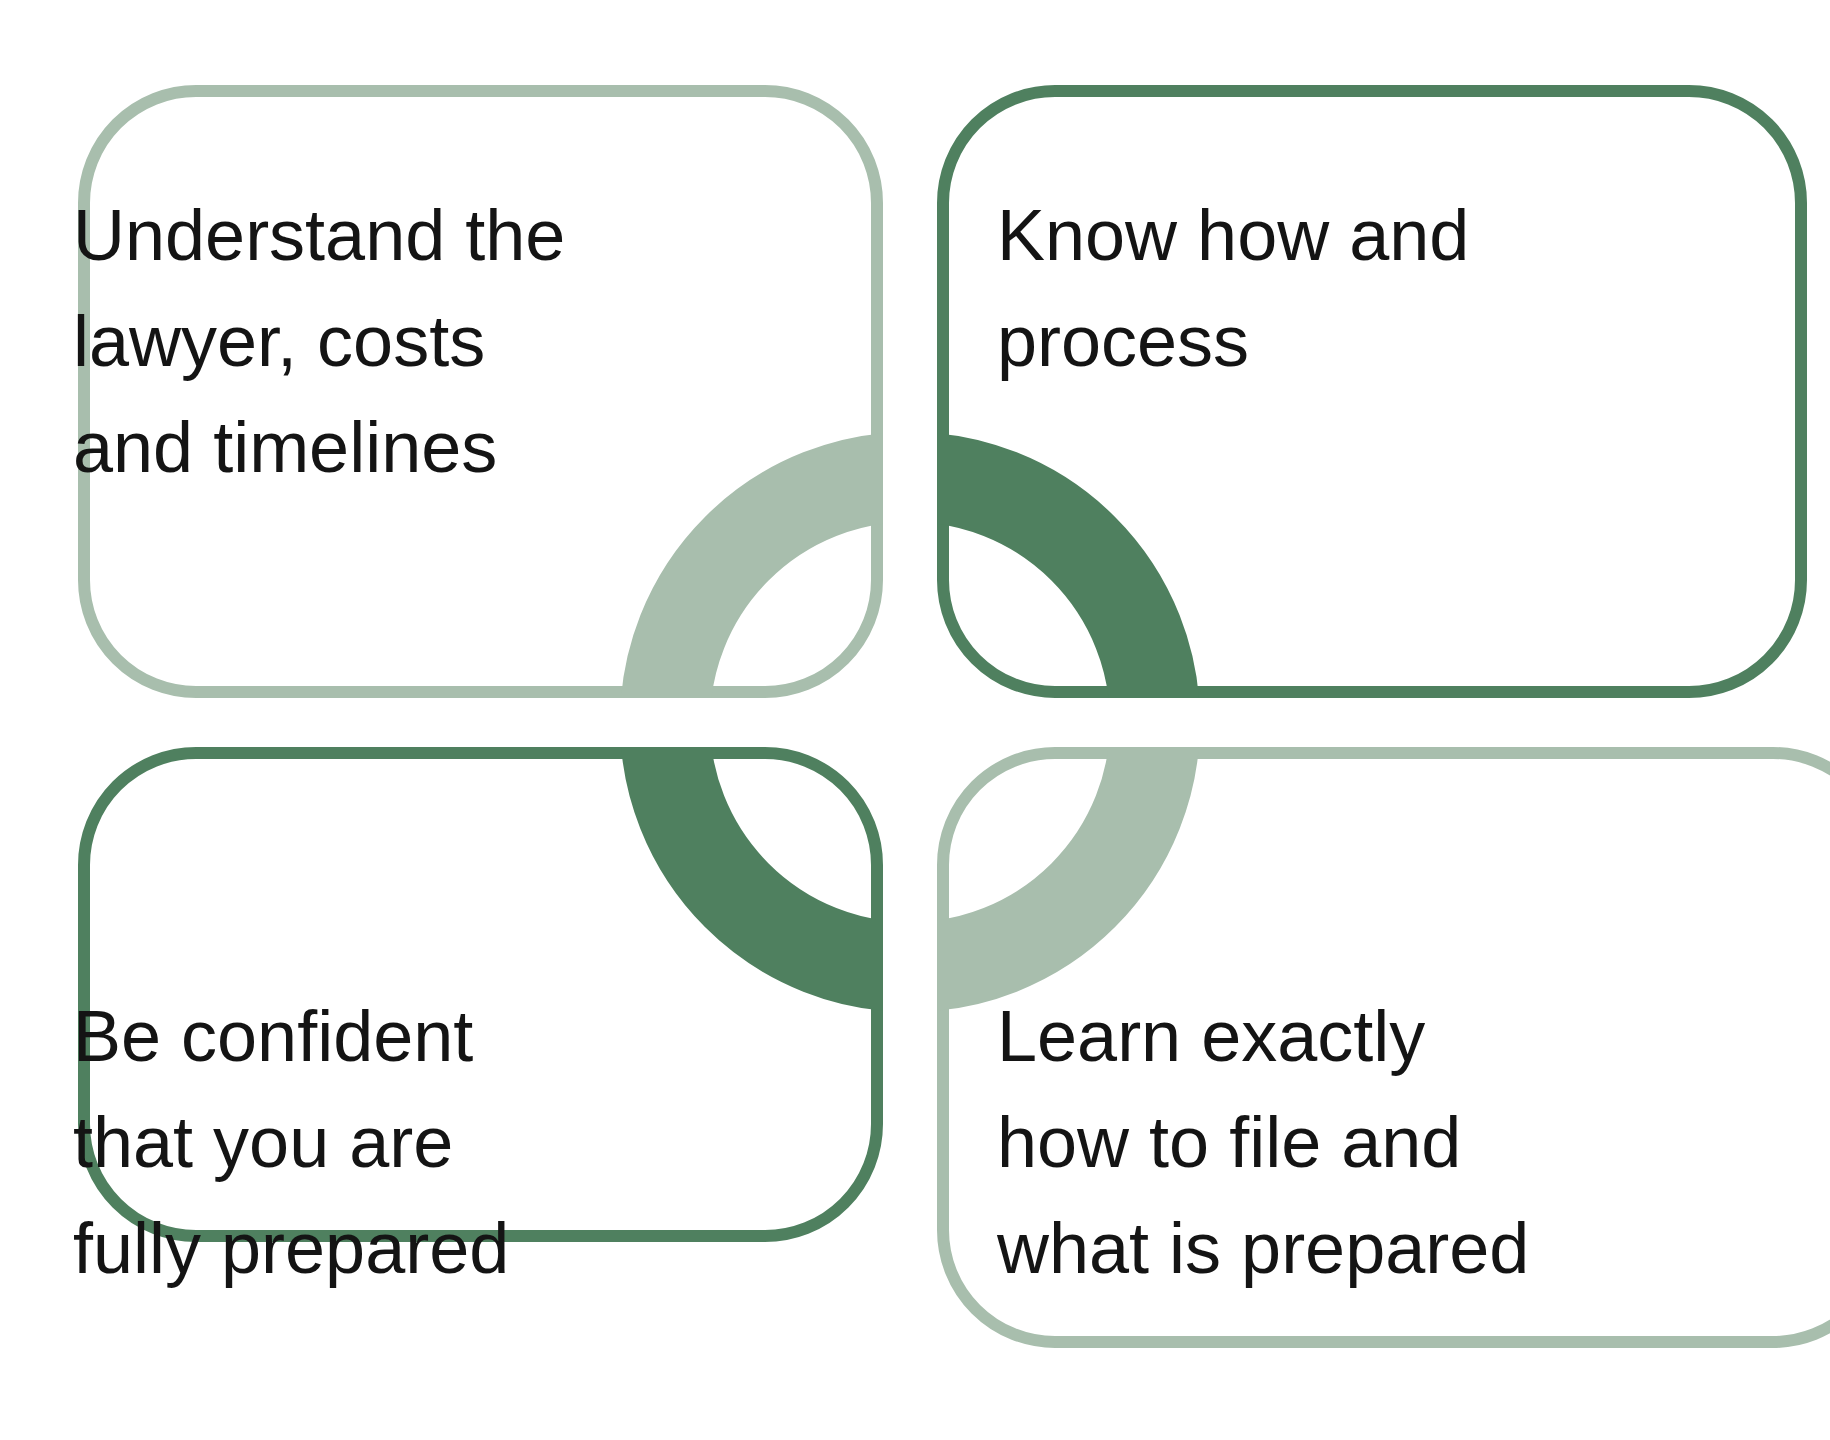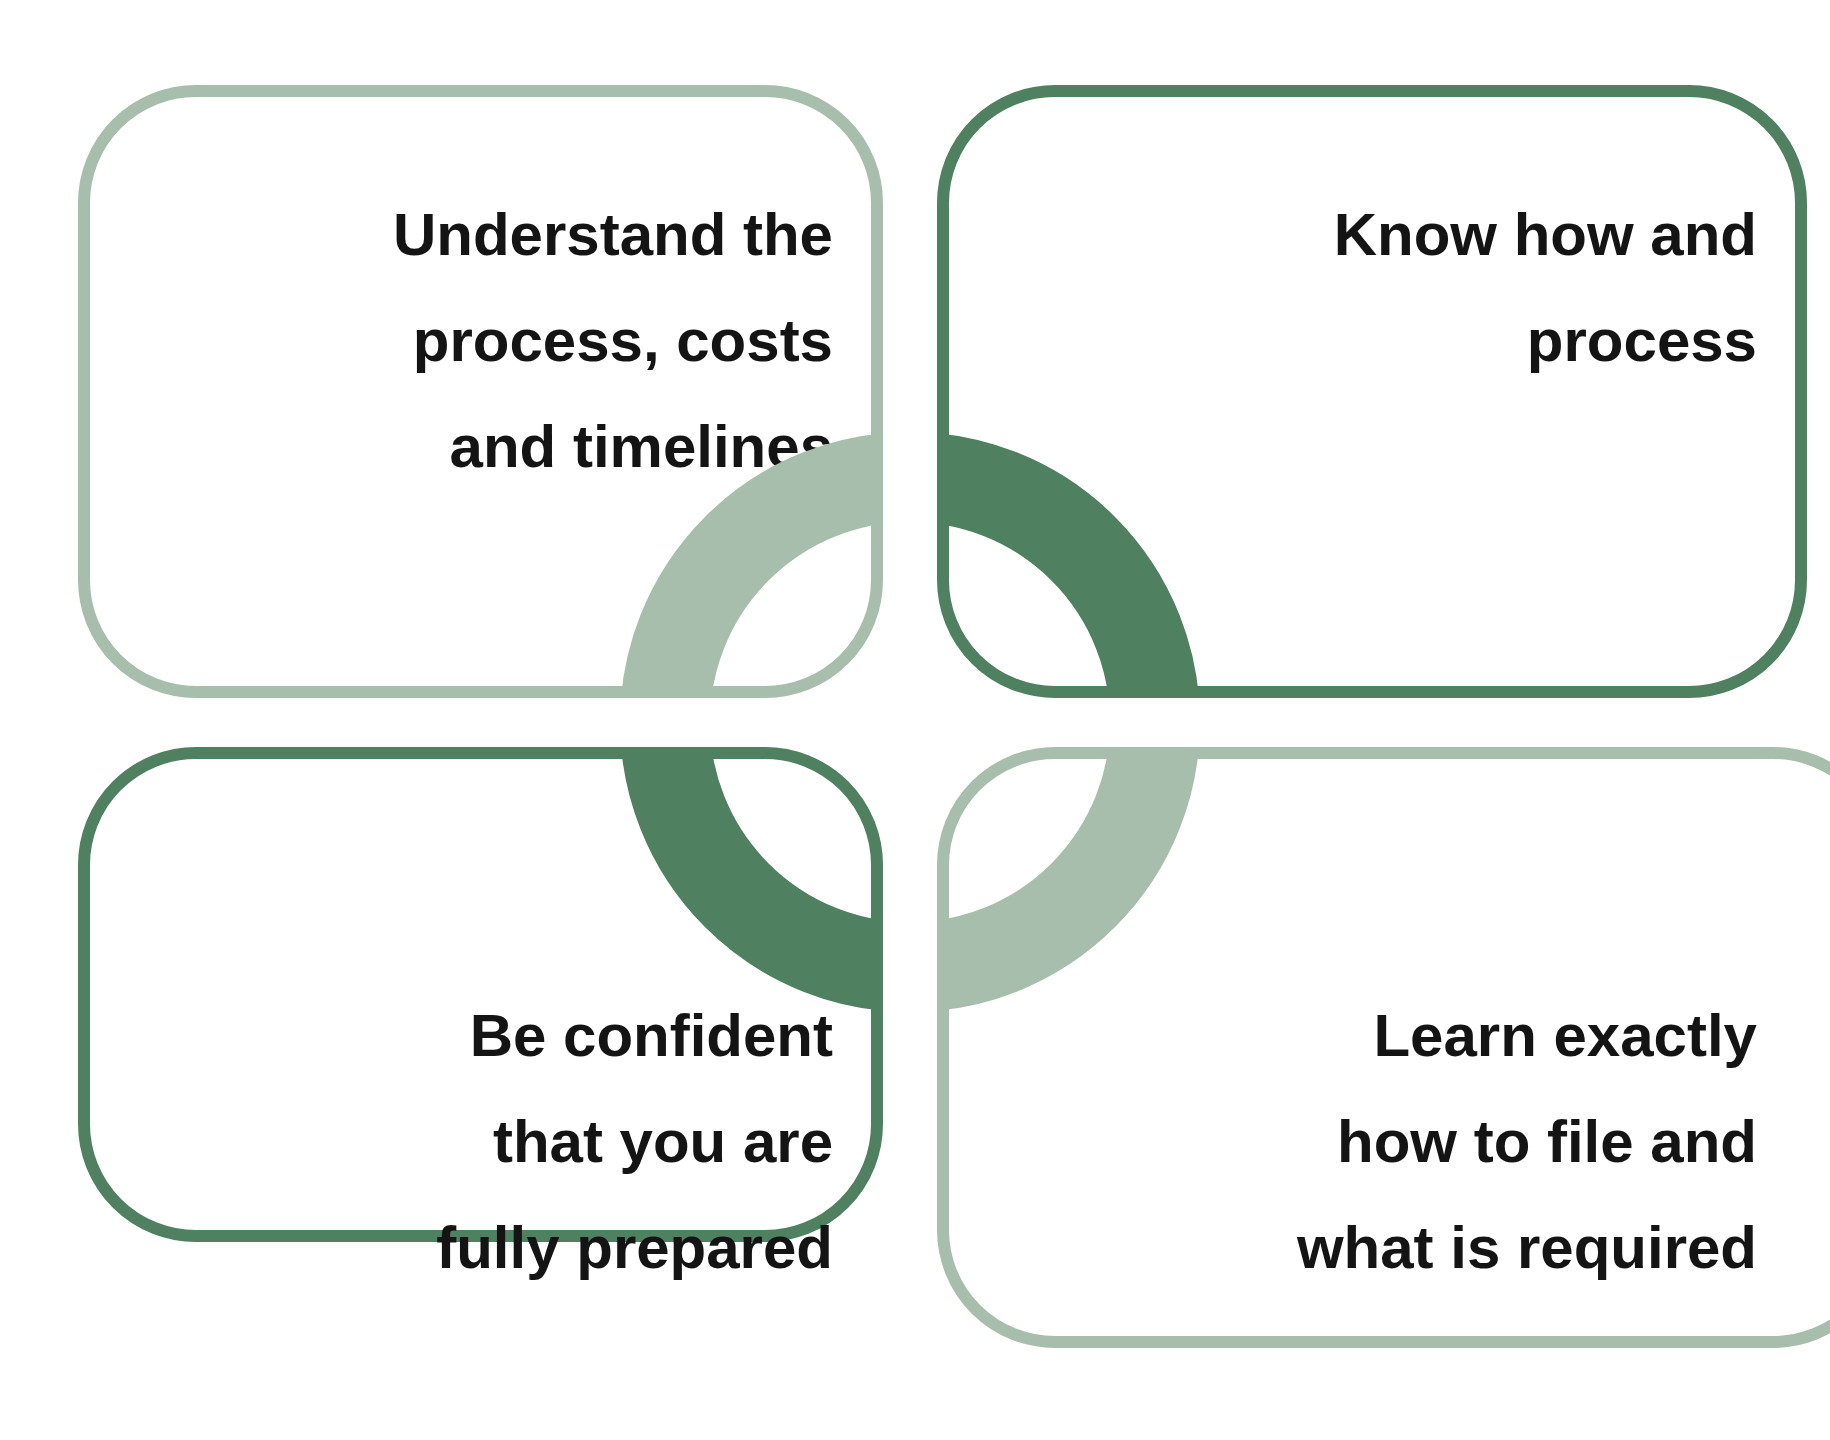--- a/index.html
+++ b/index.html
@@ -27,24 +27,24 @@
   .card.accent-dark  { border-color: var(--sage-dark,  #4F805F); }
 
   .card-tl { left: 78px;  top: 85px;  width: 805px; height: 613px; }
   .card-tr { left: 937px; top: 85px;  width: 870px; height: 613px; }
   .card-bl { left: 78px;  top: 747px; width: 805px; height: 495px; }
   .card-br { left: 937px; top: 747px; width: 954px; height: 601px; }
 
   .card-text {
     position: absolute;
     width: 760px;
-    text-align: right;
-    font-size: 60px;
+    text-align: left;
+    font-size: 72px;
     line-height: 106px;
-    font-weight: 700;
+    font-weight: 400;
     color: var(--text-color, #141414);
     white-space: nowrap;
   }
   .card-tl .card-text, .card-bl .card-text { left: -17px; }
   .card-tr .card-text, .card-br .card-text { left: 48px; }
   .card-tl .card-text, .card-tr .card-text { top: 85px; }
   .card-bl .card-text, .card-br .card-text { top: 224px; }
 
   .ring-svg {
     position: absolute;
@@ -57,21 +57,21 @@
   .ring-svg .seg-dark  { stroke: var(--sage-dark,  #4F805F); }
 </style>
 </head>
 <body>
 
 <div class="canvas">
 
   <div class="card card-tl accent-light">
     <div class="card-text">
       <div>Understand the</div>
-      <div>process, costs</div>
+      <div>lawyer, costs</div>
       <div>and timelines</div>
     </div>
   </div>
 
   <div class="card card-tr accent-dark">
     <div class="card-text">
       <div>Know how and</div>
       <div>process</div>
     </div>
   </div>
@@ -81,21 +81,21 @@
       <div>Be confident</div>
       <div>that you are</div>
       <div>fully prepared</div>
     </div>
   </div>
 
   <div class="card card-br accent-light">
     <div class="card-text">
       <div>Learn exactly</div>
       <div>how to file and</div>
-      <div>what is required</div>
+      <div>what is prepared</div>
     </div>
   </div>
 
   <svg class="ring-svg" width="1830" height="1440" viewBox="0 0 1830 1440">
     <defs>
       <clipPath id="clip-tl">
           <rect x="0" y="0" width="883" height="698"></rect>
         </clipPath>
       <clipPath id="clip-tr">
           <rect x="937" y="0" width="893" height="698"></rect>

